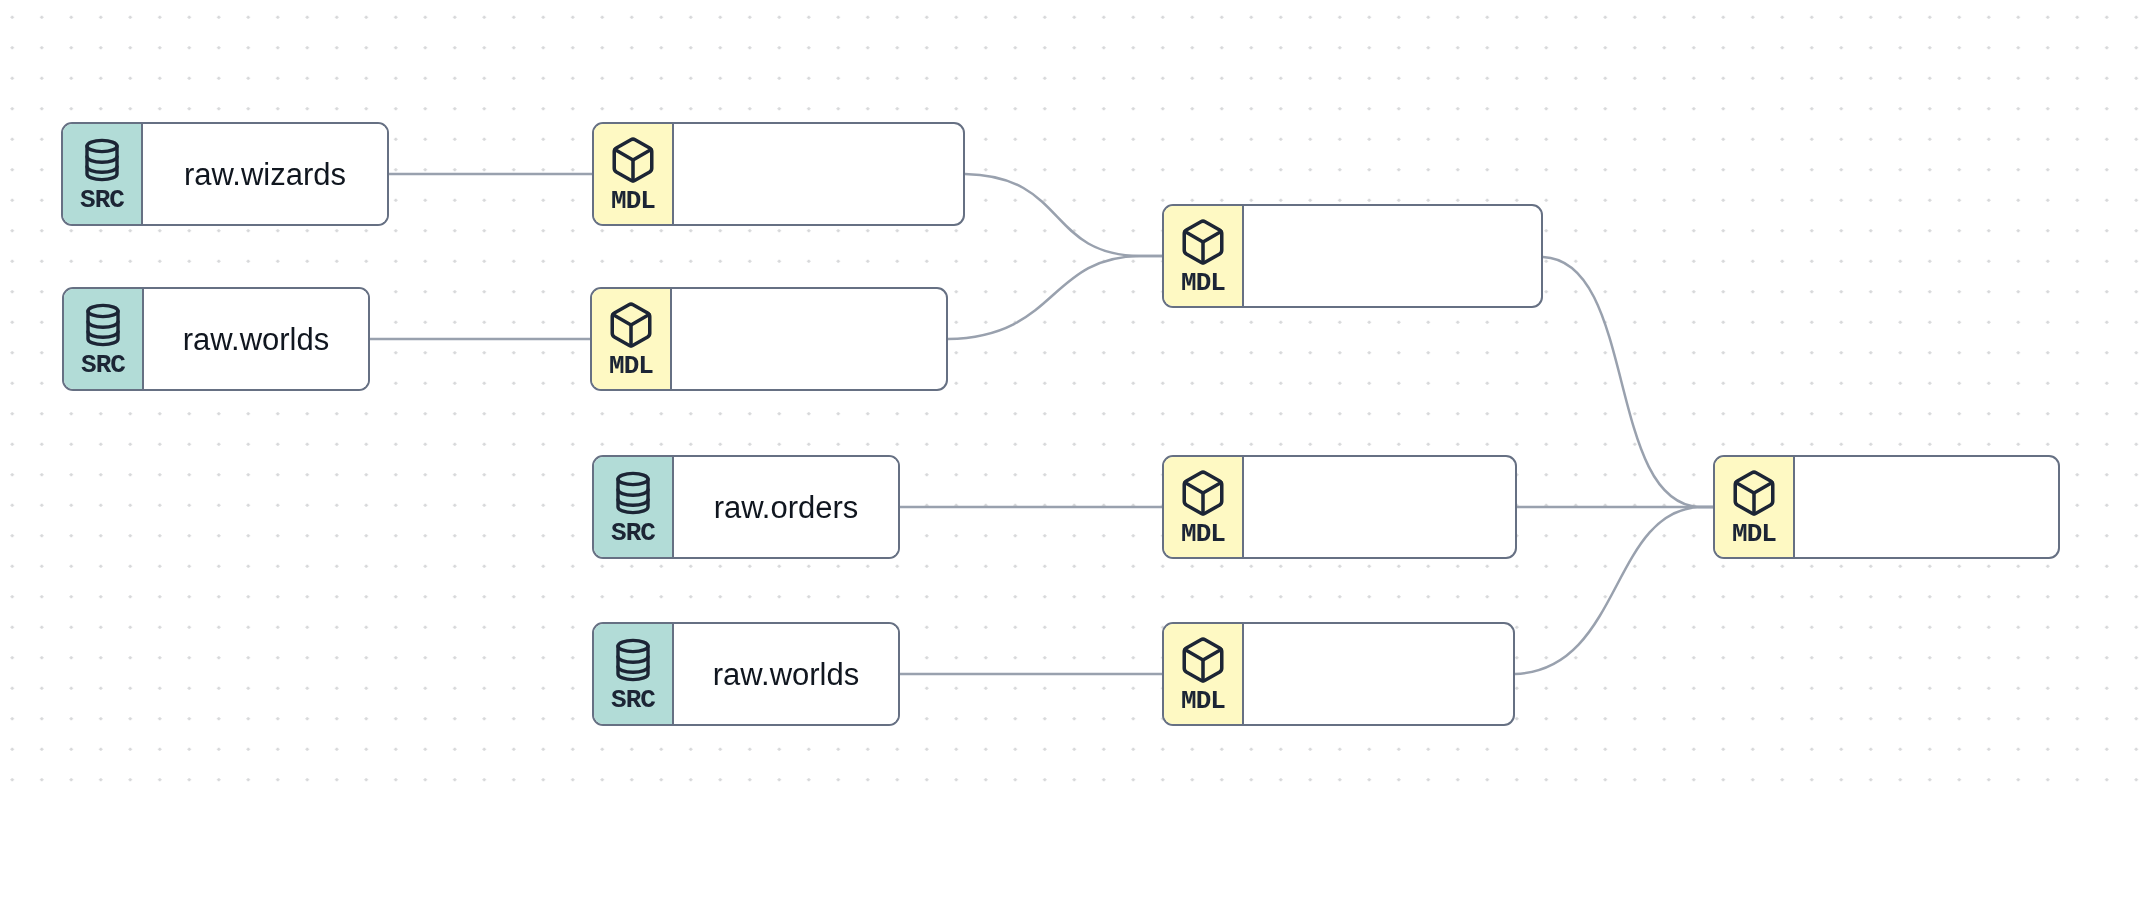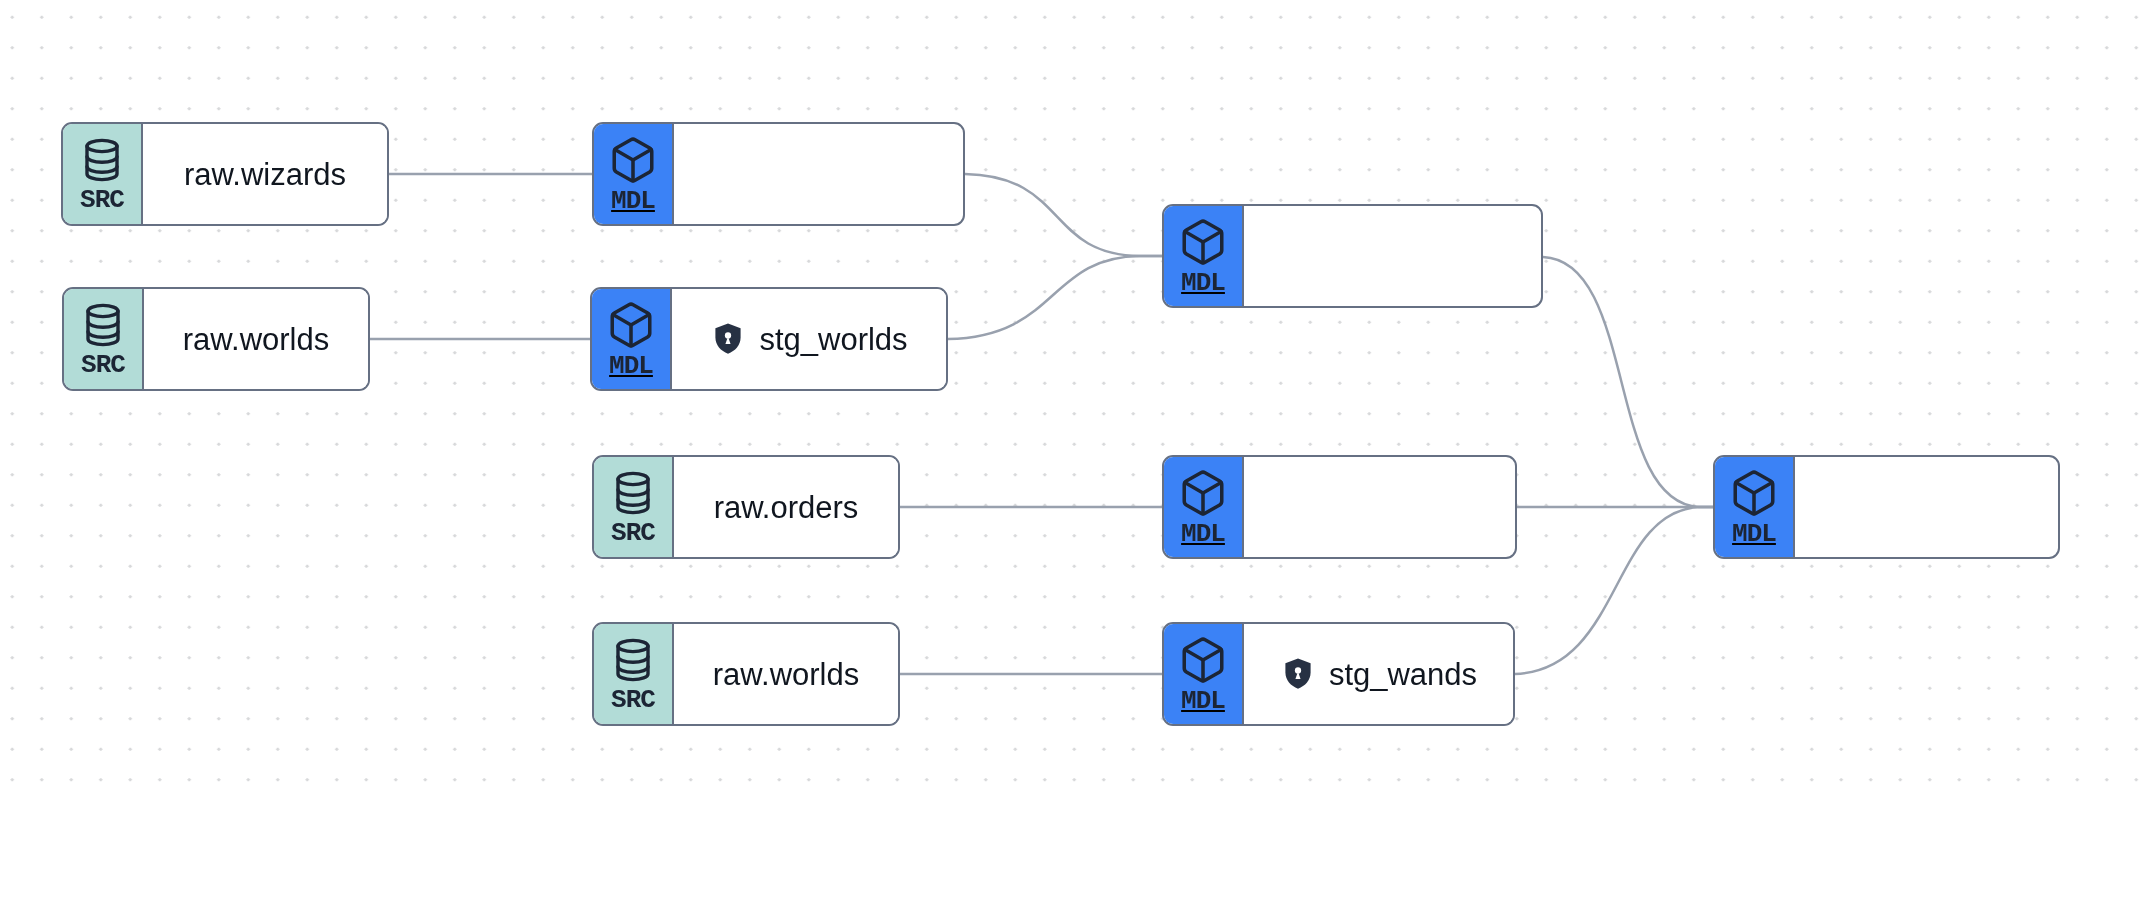--- a/index.html
+++ b/index.html
@@ -49,21 +49,21 @@
     flex: 0 0 80px;
     display: flex;
     flex-direction: column;
     align-items: center;
     justify-content: center;
     gap: 3px;
     border-right: 2.5px solid #667083;
     box-sizing: border-box;
   }
   .badge.src { background: #b2dcd7; }
-  .badge.mdl { background: #3b82f6; text-decoration: underline; }
+  .badge.mdl { background: #fef9c3; }
   .badge-label {
     font-family: "Liberation Mono", monospace;
     font-size: 26px;
     font-weight: 700;
     letter-spacing: -1px;
     color: #1c2535;
     line-height: 1;
   }
   .badge-icon svg { display: block; }
   .node-body {
@@ -147,30 +147,20 @@
         <div class="badge mdl">
           <span class="badge-icon">
             <svg width="50" height="50" viewBox="0 0 24 24" fill="none" stroke="#1c2535" stroke-width="1.7" stroke-linecap="round" stroke-linejoin="round">
               <path d="M21 8a2 2 0 0 0-1-1.73l-7-4a2 2 0 0 0-2 0l-7 4A2 2 0 0 0 3 8v8a2 2 0 0 0 1 1.73l7 4a2 2 0 0 0 2 0l7-4A2 2 0 0 0 21 16Z"></path>
               <path d="m3.3 7 8.7 5 8.7-5"></path>
               <path d="M12 22V12"></path>
             </svg>
           </span>
           <span class="badge-label">MDL</span>
         </div>
-        <div class="node-body">
-          <span class="shield">
-            <svg width="36" height="36" viewBox="0 0 24 24">
-              <path fill="#273143" d="M12 1.6 20.4 4.8v6.1c0 5.3-3.6 9.2-8.4 10.9C7.2 20.1 3.6 16.2 3.6 10.9V4.8Z"></path>
-              <circle cx="12" cy="9.6" r="2.1" fill="#ffffff"></circle>
-              <path fill="#ffffff" d="M12 10.4 13.7 15.4 H10.3 Z"></path>
-            </svg>
-          </span>
-          <span class="node-label">stg_worlds</span>
-        </div>
       </div>
       <div class="node" style="left: 1162px; top: 204px; width: 381px; height: 104px;">
         <div class="badge mdl">
           <span class="badge-icon">
             <svg width="50" height="50" viewBox="0 0 24 24" fill="none" stroke="#1c2535" stroke-width="1.7" stroke-linecap="round" stroke-linejoin="round">
               <path d="M21 8a2 2 0 0 0-1-1.73l-7-4a2 2 0 0 0-2 0l-7 4A2 2 0 0 0 3 8v8a2 2 0 0 0 1 1.73l7 4a2 2 0 0 0 2 0l7-4A2 2 0 0 0 21 16Z"></path>
               <path d="m3.3 7 8.7 5 8.7-5"></path>
               <path d="M12 22V12"></path>
             </svg>
           </span>
@@ -224,30 +214,20 @@
       <div class="node" style="left: 1162px; top: 622px; width: 353px; height: 104px;">
         <div class="badge mdl">
           <span class="badge-icon">
             <svg width="50" height="50" viewBox="0 0 24 24" fill="none" stroke="#1c2535" stroke-width="1.7" stroke-linecap="round" stroke-linejoin="round">
               <path d="M21 8a2 2 0 0 0-1-1.73l-7-4a2 2 0 0 0-2 0l-7 4A2 2 0 0 0 3 8v8a2 2 0 0 0 1 1.73l7 4a2 2 0 0 0 2 0l7-4A2 2 0 0 0 21 16Z"></path>
               <path d="m3.3 7 8.7 5 8.7-5"></path>
               <path d="M12 22V12"></path>
             </svg>
           </span>
           <span class="badge-label">MDL</span>
-        </div>
-        <div class="node-body">
-          <span class="shield">
-            <svg width="36" height="36" viewBox="0 0 24 24">
-              <path fill="#273143" d="M12 1.6 20.4 4.8v6.1c0 5.3-3.6 9.2-8.4 10.9C7.2 20.1 3.6 16.2 3.6 10.9V4.8Z"></path>
-              <circle cx="12" cy="9.6" r="2.1" fill="#ffffff"></circle>
-              <path fill="#ffffff" d="M12 10.4 13.7 15.4 H10.3 Z"></path>
-            </svg>
-          </span>
-          <span class="node-label">stg_wands</span>
         </div>
       </div>
       <div class="node" style="left: 1713px; top: 455px; width: 347px; height: 104px;">
         <div class="badge mdl">
           <span class="badge-icon">
             <svg width="50" height="50" viewBox="0 0 24 24" fill="none" stroke="#1c2535" stroke-width="1.7" stroke-linecap="round" stroke-linejoin="round">
               <path d="M21 8a2 2 0 0 0-1-1.73l-7-4a2 2 0 0 0-2 0l-7 4A2 2 0 0 0 3 8v8a2 2 0 0 0 1 1.73l7 4a2 2 0 0 0 2 0l7-4A2 2 0 0 0 21 16Z"></path>
               <path d="m3.3 7 8.7 5 8.7-5"></path>
               <path d="M12 22V12"></path>
             </svg>

